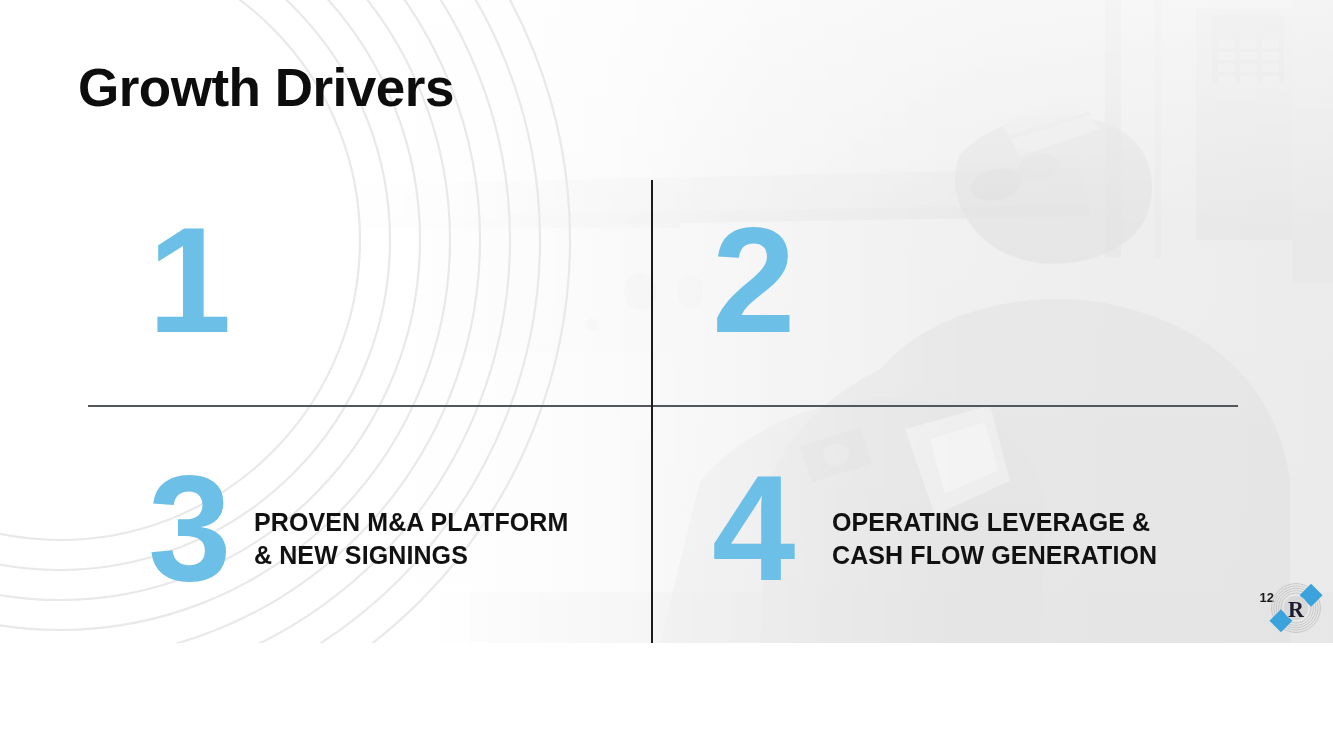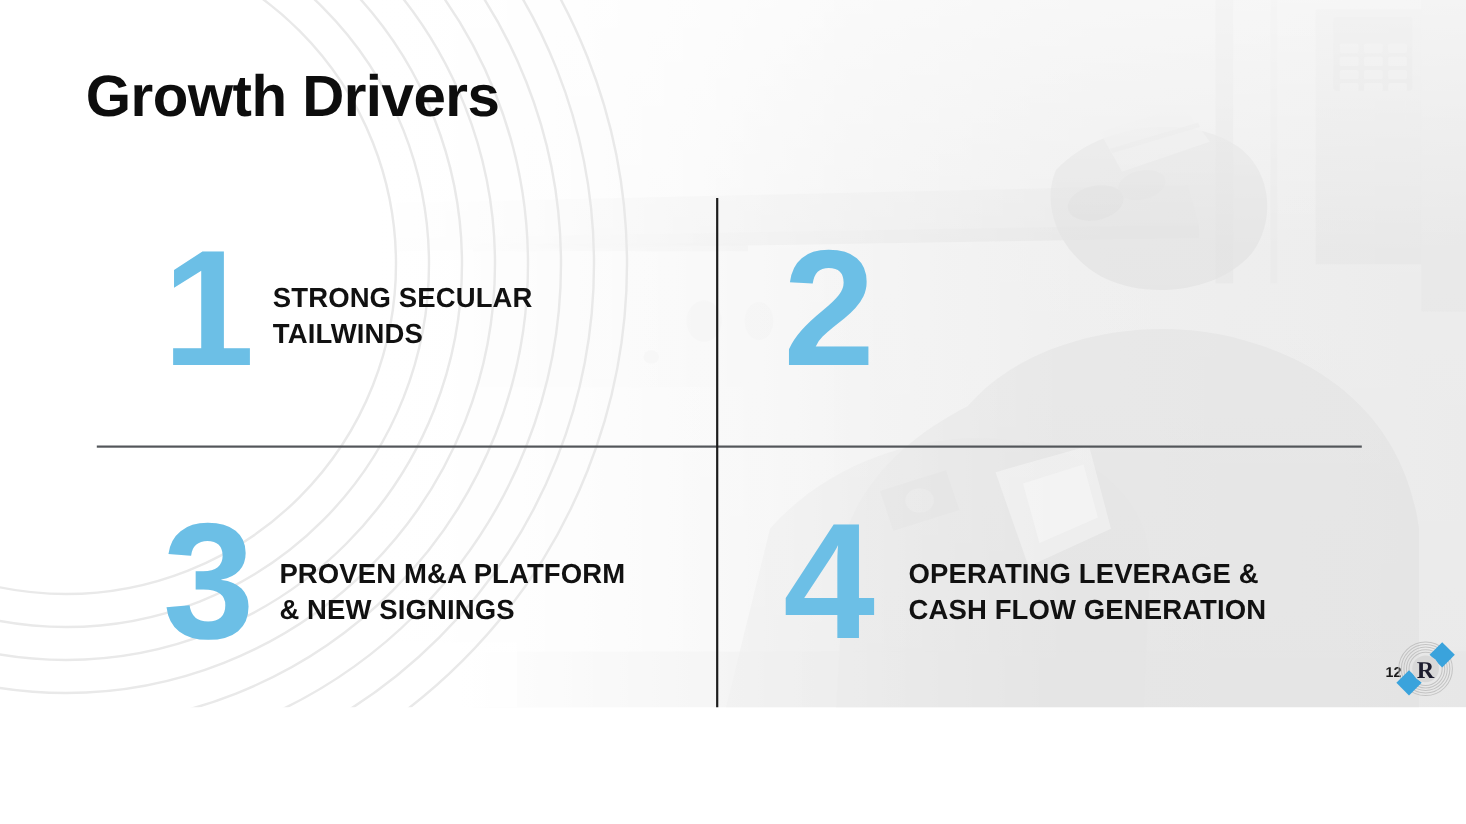--- a/index.html
+++ b/index.html
@@ -99,28 +99,28 @@
     color:#111111;
     line-height:1.33;
     letter-spacing:0.1px;
     white-space:pre-line;
     padding-top:33px;
     margin-left:2px;
   }
   .cell-1 .item-text { margin-left:0px; }
   .cell-2 .item-text { margin-left:14px; }
   .cell-3 .item-text { margin-left:6px; }
-  .cell-4 .item-text { margin-left:14px; }
+  .cell-4 .item-text { margin-left:20px; }
 
   .cell-3 .item-text, .cell-4 .item-text { padding-top:36px; }
 
   
   .page-number {
     position:absolute;
-    right:59px; bottom:25px;
+    right:59px; bottom:38px;
     z-index:7;
     font-size:13px;
     font-weight:bold;
     color:#1a1a1a;
     margin-left:39px;
   }
   .logo {
     position:absolute;
     right:8px; bottom:6px;
     width:58px; height:58px;
@@ -240,22 +240,20 @@
 
   <h1 class="slide-title">Growth Drivers</h1>
 
   <div class="divider-h"></div>
   <div class="divider-v"></div>
 
   <div class="grid">
 
     <div class="cell cell-1">
       <div class="big-number">1</div>
-      <div class="item-text">STRONG SECULAR
-TAILWINDS</div>
     </div>
 
     <div class="cell cell-2">
       <div class="big-number">2</div>
     </div>
 
     <div class="cell cell-3">
       <div class="big-number">3</div>
       <div class="item-text">PROVEN M&amp;A PLATFORM
 &amp; NEW SIGNINGS</div>

